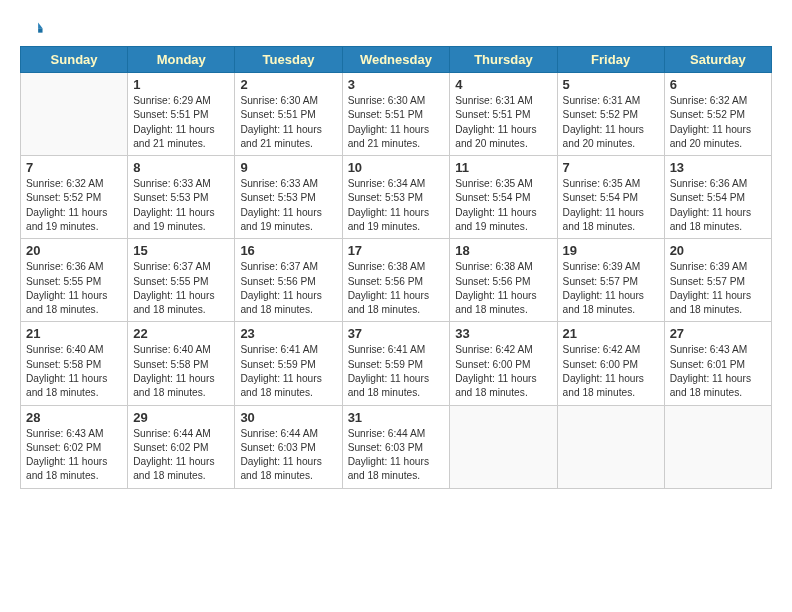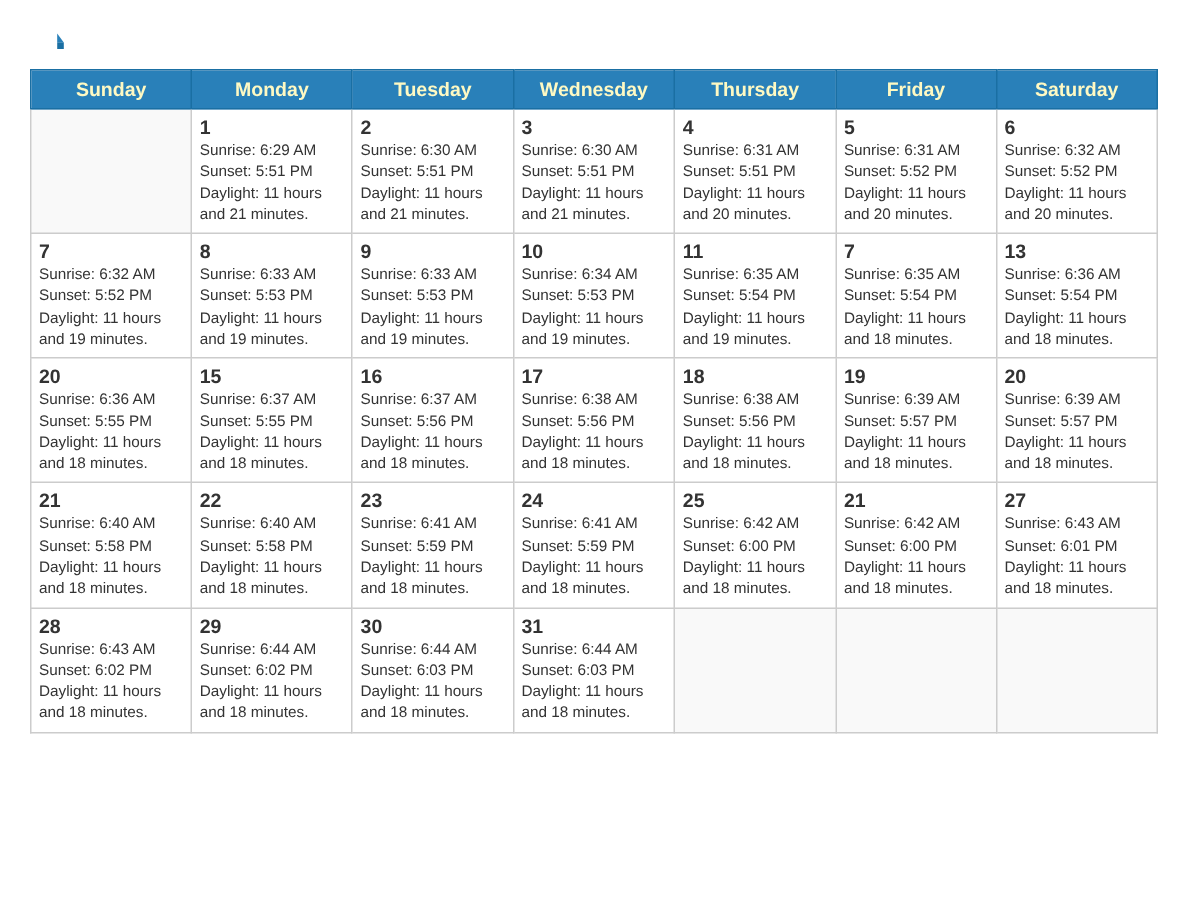--- a/index.html
+++ b/index.html
@@ -218,25 +218,25 @@
           </td>
           <td>
             <span class="day-num">22</span>
             <div class="day-info">Sunrise: 6:40 AM<br>Sunset: 5:58 PM<br>Daylight: 11 hours<br>and 18 minutes.</div>
           </td>
           <td>
             <span class="day-num">23</span>
             <div class="day-info">Sunrise: 6:41 AM<br>Sunset: 5:59 PM<br>Daylight: 11 hours<br>and 18 minutes.</div>
           </td>
           <td>
-            <span class="day-num">24</span>
+            <span class="day-num">37</span>
             <div class="day-info">Sunrise: 6:41 AM<br>Sunset: 5:59 PM<br>Daylight: 11 hours<br>and 18 minutes.</div>
           </td>
           <td>
-            <span class="day-num">25</span>
+            <span class="day-num">33</span>
             <div class="day-info">Sunrise: 6:42 AM<br>Sunset: 6:00 PM<br>Daylight: 11 hours<br>and 18 minutes.</div>
           </td>
           <td>
             <span class="day-num">21</span>
             <div class="day-info">Sunrise: 6:42 AM<br>Sunset: 6:00 PM<br>Daylight: 11 hours<br>and 18 minutes.</div>
           </td>
           <td>
             <span class="day-num">27</span>
             <div class="day-info">Sunrise: 6:43 AM<br>Sunset: 6:01 PM<br>Daylight: 11 hours<br>and 18 minutes.</div>
           </td>

